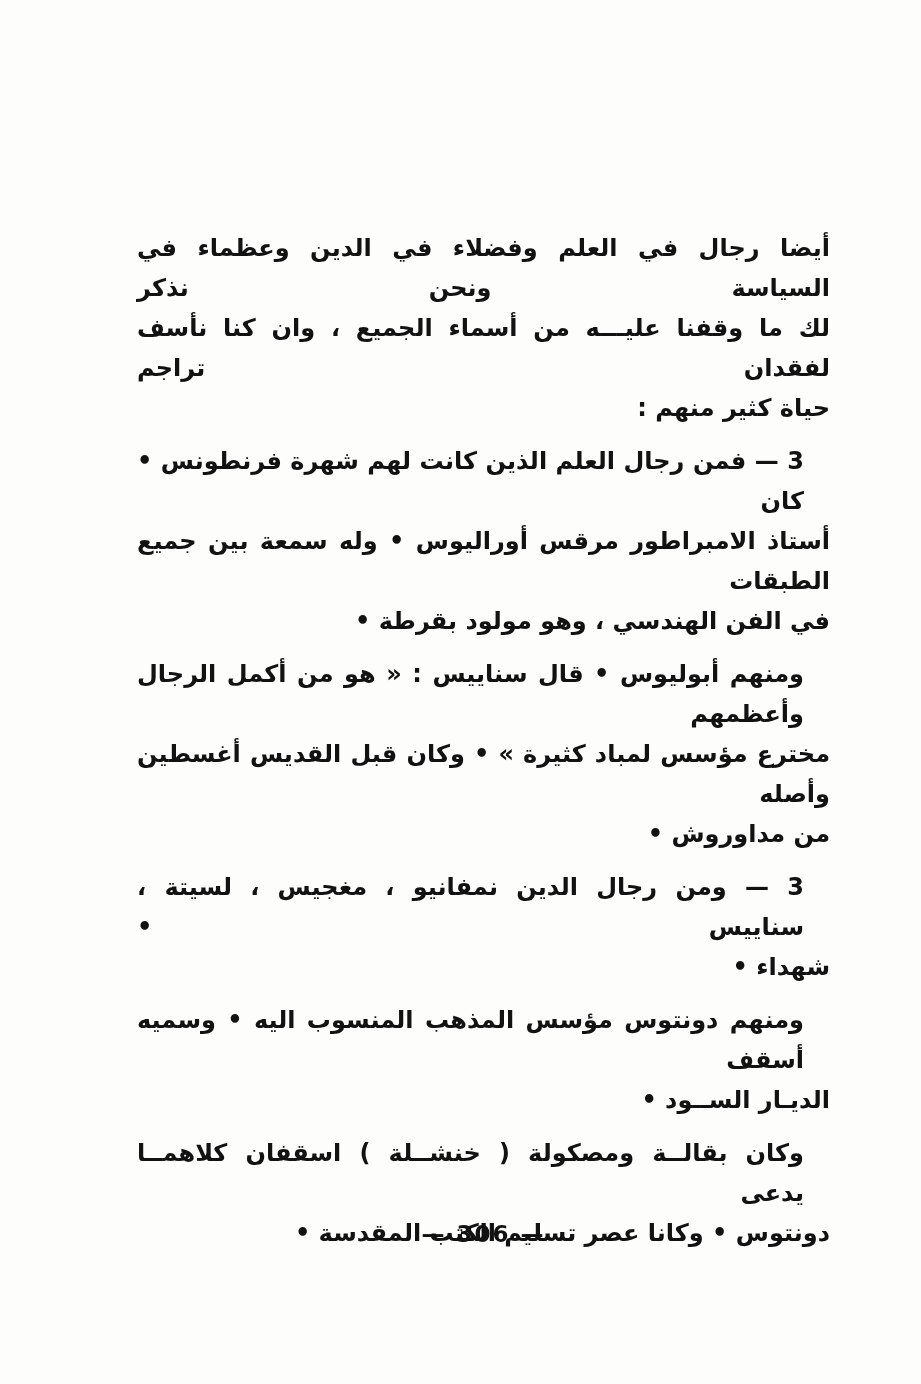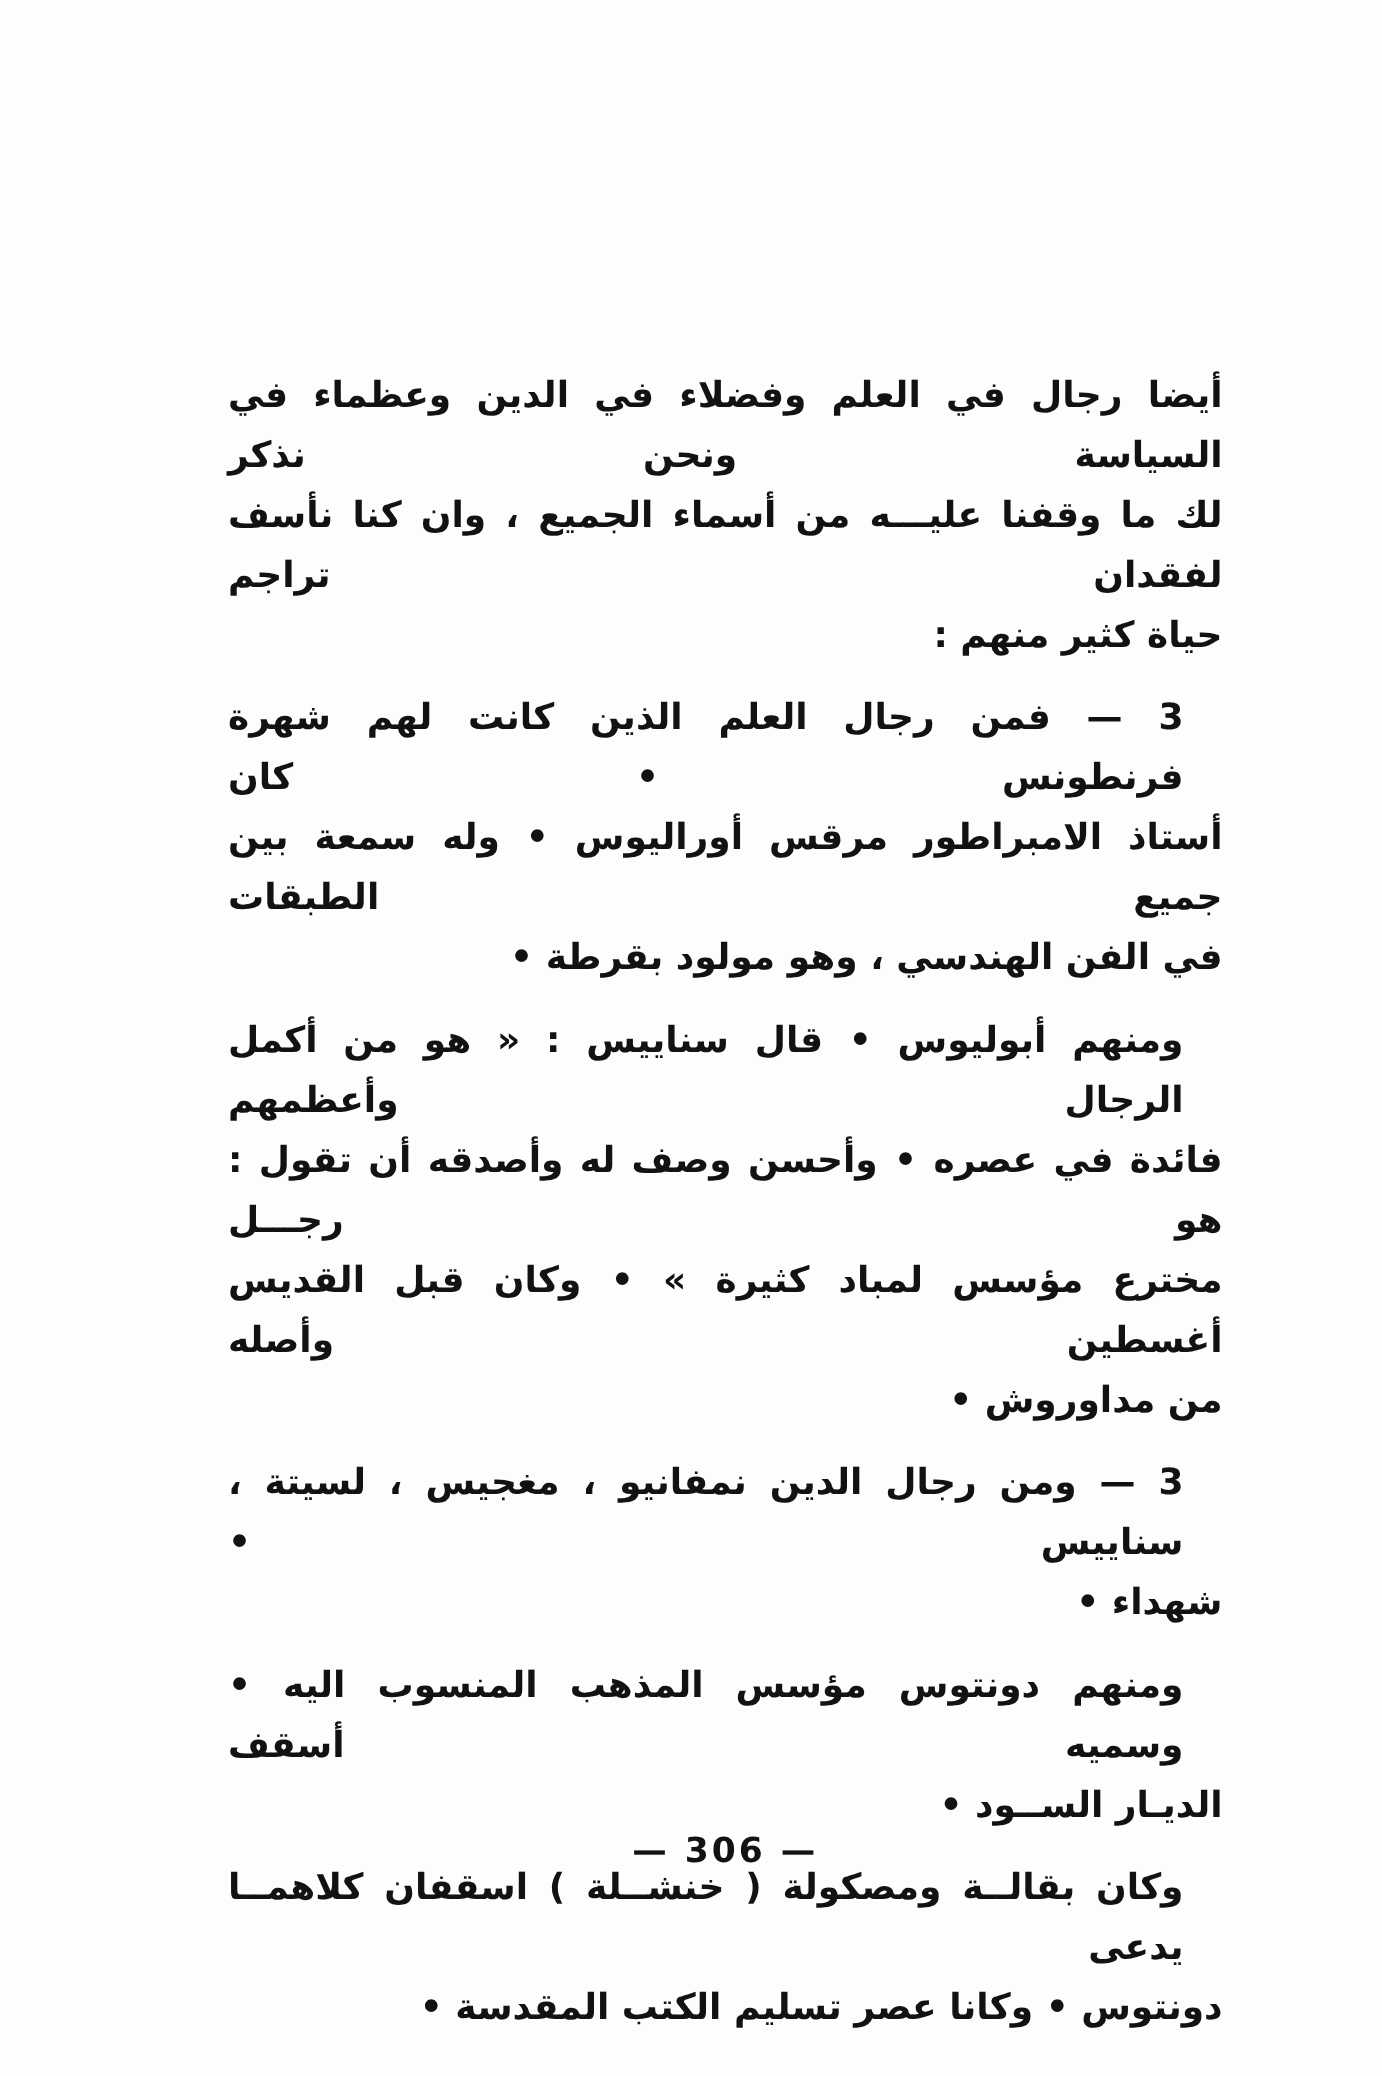--- a/index.html
+++ b/index.html
@@ -18,21 +18,21 @@
     inset: 0;
     background: #fdfdfb;
   }
   .text-block {
     position: absolute;
     top: 228px;
     left: 137px;
     width: 693px;
     direction: rtl;
   }
-  .para { margin: 15px; }
+  .para { margin: 0; }
   .para + .para { margin-top: 13px; }
   .line {
     direction: rtl;
     unicode-bidi: embed;
     font-family: "DejaVu Sans", sans-serif;
     font-weight: bold;
     font-size: 24px;
     line-height: 40px;
     color: #121212;
     white-space: normal;
@@ -72,21 +72,20 @@
         <div class="line full">لك ما وقفنا عليـــه من أسماء الجميع ، وان كنا نأسف لفقدان تراجم</div>
         <div class="line last">حياة كثير منهم :</div>
       </div>
       <div class="para">
         <div class="line first">3 — فمن رجال العلم الذين كانت لهم شهرة فرنطونس • كان</div>
         <div class="line full">أستاذ الامبراطور مرقس أوراليوس • وله سمعة بين جميع الطبقات</div>
         <div class="line last">في الفن الهندسي ، وهو مولود بقرطة •</div>
       </div>
       <div class="para">
         <div class="line first">ومنهم أبوليوس • قال سناييس : « هو من أكمل الرجال وأعظمهم</div>
-        <div class="line full">فائدة في عصره • وأحسن وصف له وأصدقه أن تقول : هو رجـــل</div>
         <div class="line full">مخترع مؤسس لمباد كثيرة » • وكان قبل القديس أغسطين وأصله</div>
         <div class="line last">من مداوروش •</div>
       </div>
       <div class="para">
         <div class="line first">3 — ومن رجال الدين نمفانيو ، مغجيس ، لسيتة ، سناييس •</div>
         <div class="line last">شهداء •</div>
       </div>
       <div class="para">
         <div class="line first">ومنهم دونتوس مؤسس المذهب المنسوب اليه • وسميه أسقف</div>
         <div class="line last">الديـار الســود •</div>

